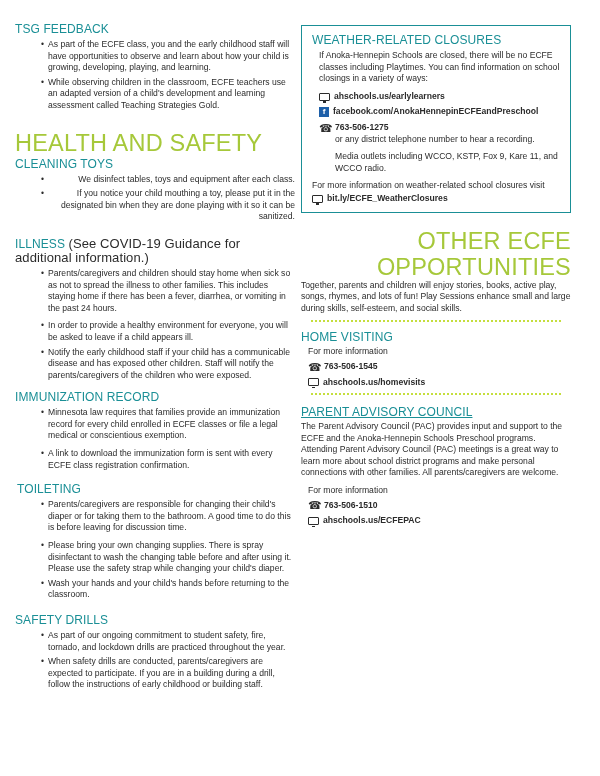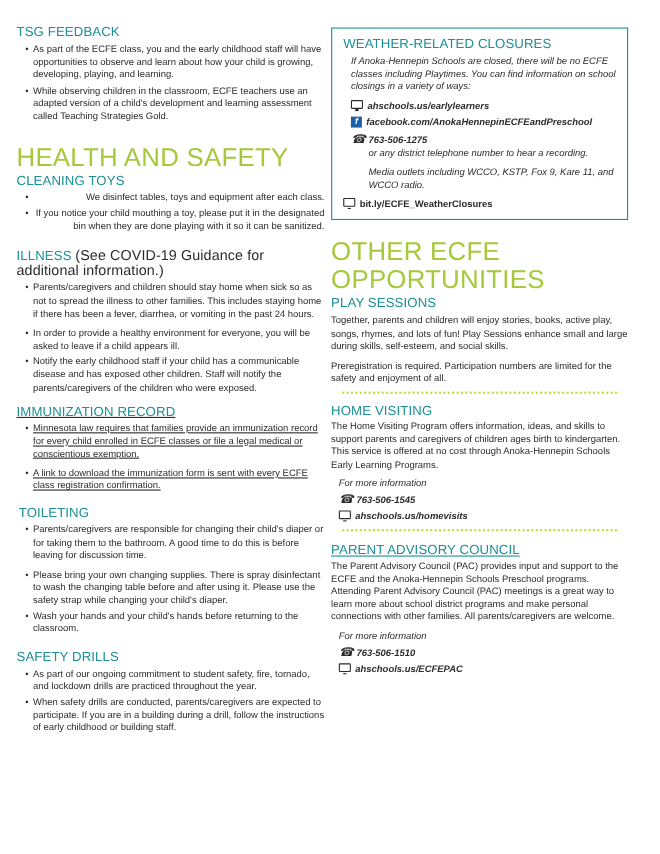--- a/index.html
+++ b/index.html
@@ -4,29 +4,29 @@
 <style>
   * { box-sizing: border-box; margin: 0; padding: 0; }
   html, body { width: 600px; height: 776px; background: #ffffff; overflow: hidden; }
   body { font-family: "Liberation Sans", sans-serif; color: #2b2b2b; font-size: 8.6px; line-height: 11.6px; position: relative; }
   .col { position: absolute; top: 0; }
   .left { left: 15px; width: 280px; }
   .right { left: 301px; width: 270px; }
   .h-sub { color: #1a8f96; font-size: 12px; line-height: 14px; font-weight: normal; letter-spacing: 0.1px; }
   .h-sub .note { color: #2b2b2b; font-size: 13px; }
   .h-big { color: #a6c83a; font-size: 23.5px; line-height: 26px; font-weight: normal; letter-spacing: 0.2px; }
-  ul.bullets { list-style: none; margin-left: 8px; }
+  ul.bullets { list-style: none; margin-left: 26px; }
   ul.bullets li { position: relative; padding-left: 7px; margin-bottom: 3px; }
   ul.bullets li::before { content: "\2022"; position: absolute; left: 0; top: 0; }
   ul.bullets li.gap { margin-bottom: 6px; }
   p { margin-bottom: 6px; }
   .box { border: 1.3px solid #1a8f96; padding: 7px 8px 7px 10px; }
   .box .h-sub { margin-bottom: 3px; }
-  .indent { padding-left: 7px; font-style: italic; }
-  .link-row { display: flex; font-weight: bold; margin-bottom: 4px; }
+  .indent { padding-left: 7px; }
+  .link-row { display: flex; align-items: center; font-weight: bold; margin-bottom: 4px; }
   .ico { display: inline-block; width: 11px; height: 10px; margin-right: 4px; flex: 0 0 auto; position: relative; }
   .ico-monitor { border: 1.2px solid #2b2b2b; border-radius: 1px; height: 8px; width: 11px; }
   .ico-monitor::after { content: ""; position: absolute; left: 3px; bottom: -3px; width: 3px; height: 1.4px; background: #2b2b2b; }
   .ico-fb { background: #1d5fa8; color: #fff; font-size: 8px; line-height: 10px; text-align: center; font-weight: bold; width: 10px; height: 10px; }
   .ico-phone { font-size: 11px; line-height: 10px; font-weight: normal; width: 12px; }
   .dots { border-top: 2.2px dotted #c5de3e; margin: 5px 10px 8px 10px; }
   .sec { margin-bottom: 0; }
 </style>
 </head>
 <body>
@@ -56,21 +56,21 @@
       <span>ILLNESS</span>
       <span class="note">(See COVID-19 Guidance for additional information.)</span>
     </h3>
     <ul class="bullets" style="margin-top:3px;">
       <li class="gap">Parents/caregivers and children should stay home when sick so as not to spread the illness to other families. This includes staying home if there has been a fever, diarrhea, or vomiting in the past 24 hours.</li>
       <li>In order to provide a healthy environment for everyone, you will be asked to leave if a child appears ill.</li>
       <li>Notify the early childhood staff if your child has a communicable disease and has exposed other children. Staff will notify the parents/caregivers of the children who were exposed.</li>
     </ul>
   </div>
 
-  <div class="sec" style="margin-top:9px;text-decoration:underline;">
+  <div class="sec" style="margin-top:9px;">
     <h3 class="h-sub">IMMUNIZATION RECORD</h3>
     <ul class="bullets" style="margin-top:3px;">
       <li class="gap">Minnesota law requires that families provide an immunization record for every child enrolled in ECFE classes or file a legal medical or conscientious exemption.</li>
       <li>A link to download the immunization form is sent with every ECFE class registration confirmation.</li>
     </ul>
   </div>
 
   <div class="sec" style="margin-top:11px;">
     <h3 class="h-sub" style="margin-left:2px;">TOILETING</h3>
     <ul class="bullets" style="margin-top:3px;">
@@ -103,39 +103,37 @@
         <span class="ico ico-fb">f</span>
         <span>facebook.com/AnokaHennepinECFEandPreschool</span>
       </div>
       <div class="link-row" style="margin-bottom:0;">
         <span class="ico ico-phone">☎</span>
         <span>763-506-1275</span>
       </div>
       <p style="padding-left:16px;">or any district telephone number to hear a recording.</p>
       <p style="padding-left:16px;">Media outlets including WCCO, KSTP, Fox 9, Kare 11, and WCCO radio.</p>
     </div>
+    <p style="margin-bottom:1px;">For more information on weather-related school closures visit</p>
     <div class="link-row" style="margin-bottom:0;">
       <span class="ico ico-monitor"></span>
       <span>bit.ly/ECFE_WeatherClosures</span>
     </div>
   </div>
 
-  <h1 class="h-big" style="margin-top:15px;">OTHER ECFE OPPORTUNITIES</h1>
+  <h1 class="h-big" style="margin-top:15px;text-align:right;">OTHER ECFE OPPORTUNITIES</h1>
 
   <div class="sec">
-    <h3 class="h-sub" style="margin-top:1px; margin-bottom:4px;">PLAY SESSIONS</h3>
     <p>Together, parents and children will enjoy stories, books, active play, songs, rhymes, and lots of fun! Play Sessions enhance small and large during skills, self-esteem, and social skills.</p>
-    <p>Preregistration is required. Participation numbers are limited for the safety and enjoyment of all.</p>
   </div>
 
   <div class="dots"></div>
 
   <div class="sec">
     <h3 class="h-sub" style="margin-bottom:2px;">HOME VISITING</h3>
-    <p>The Home Visiting Program offers information, ideas, and skills to support parents and caregivers of children ages birth to kindergarten. This service is offered at no cost through Anoka-Hennepin Schools Early Learning Programs.</p>
     <div class="indent">
       <p style="margin-bottom:3px;">For more information</p>
       <div class="link-row">
         <span class="ico ico-phone">☎</span>
         <span>763-506-1545</span>
       </div>
       <div class="link-row">
         <span class="ico ico-monitor"></span>
         <span>ahschools.us/homevisits</span>
       </div>

